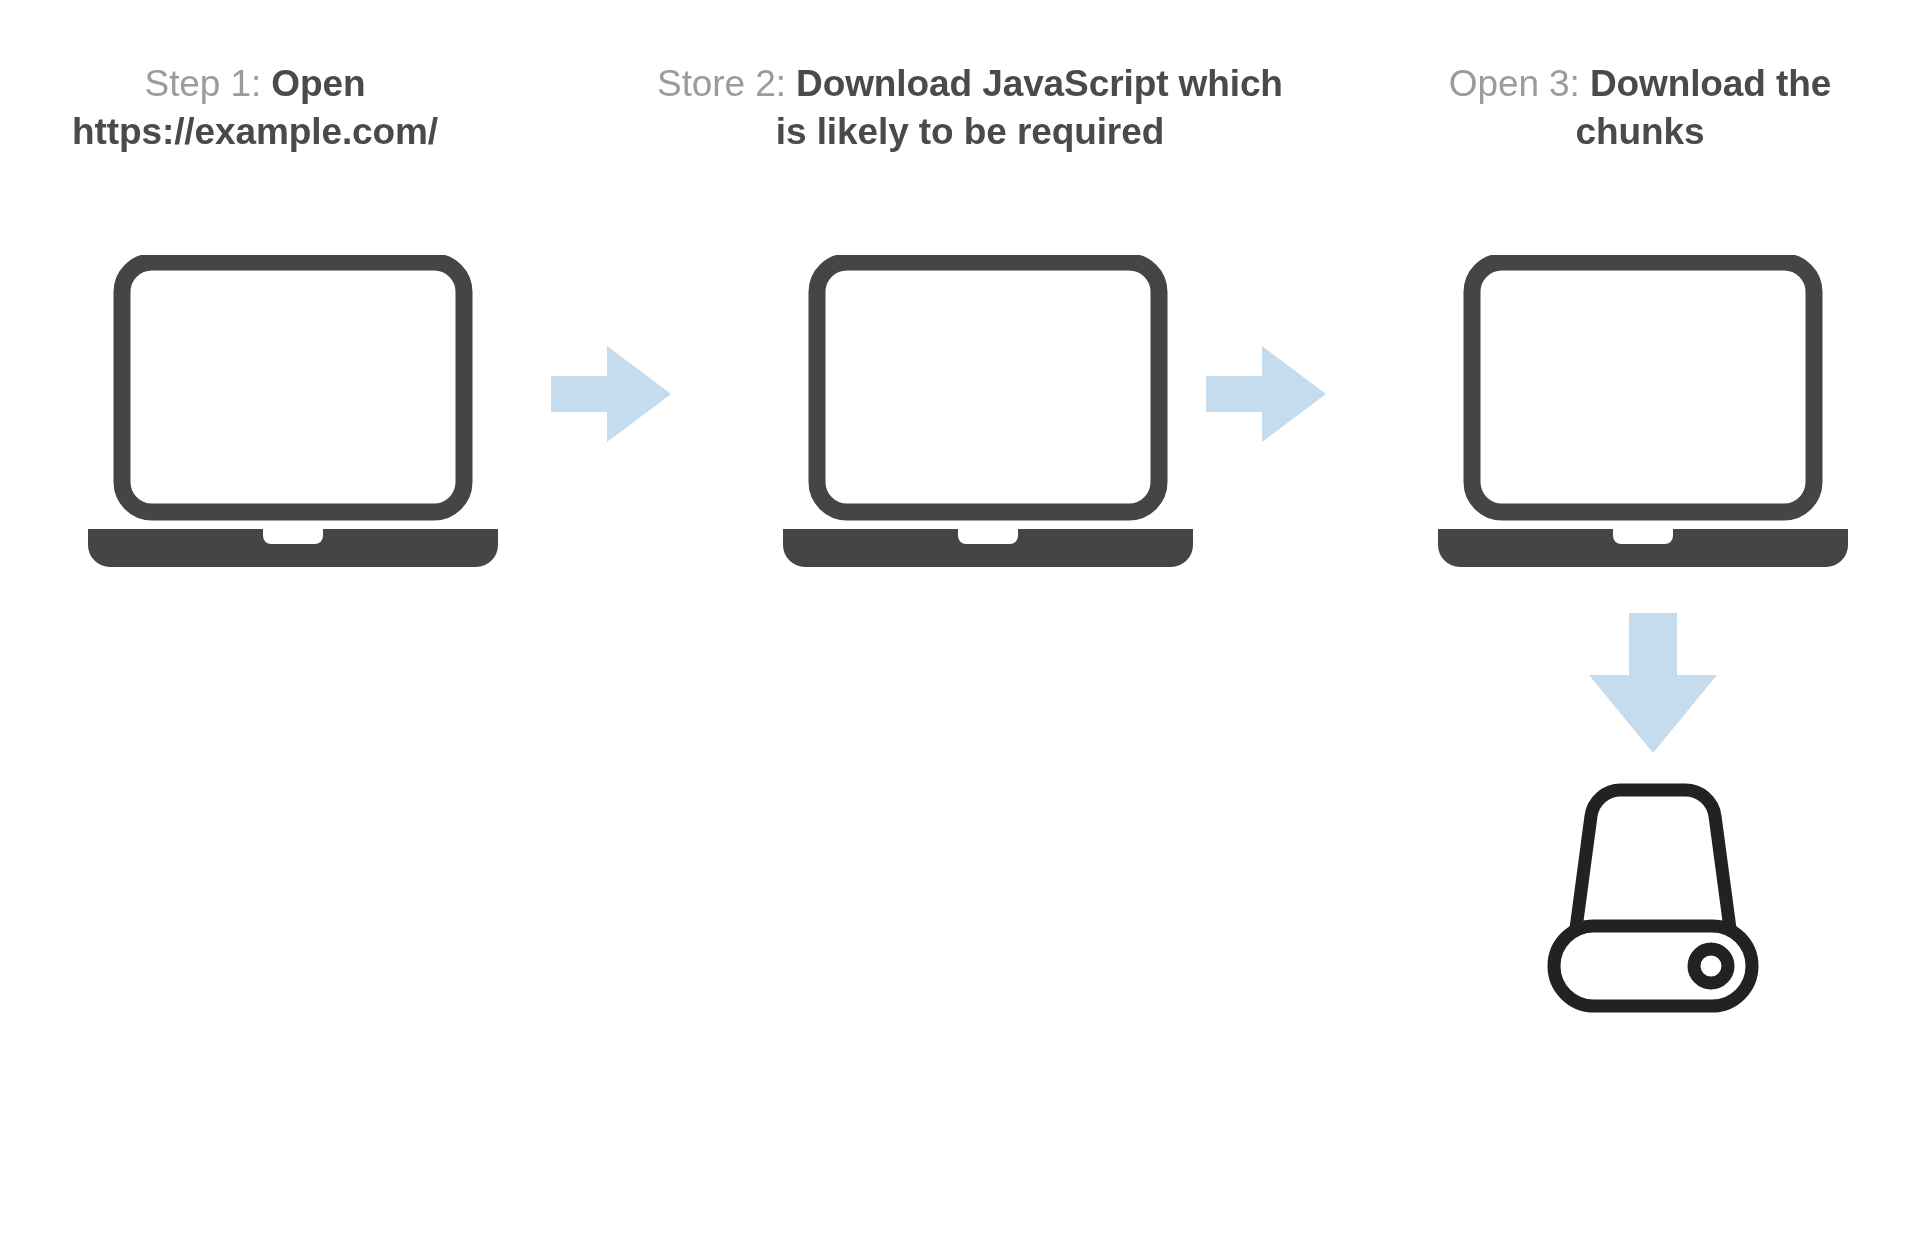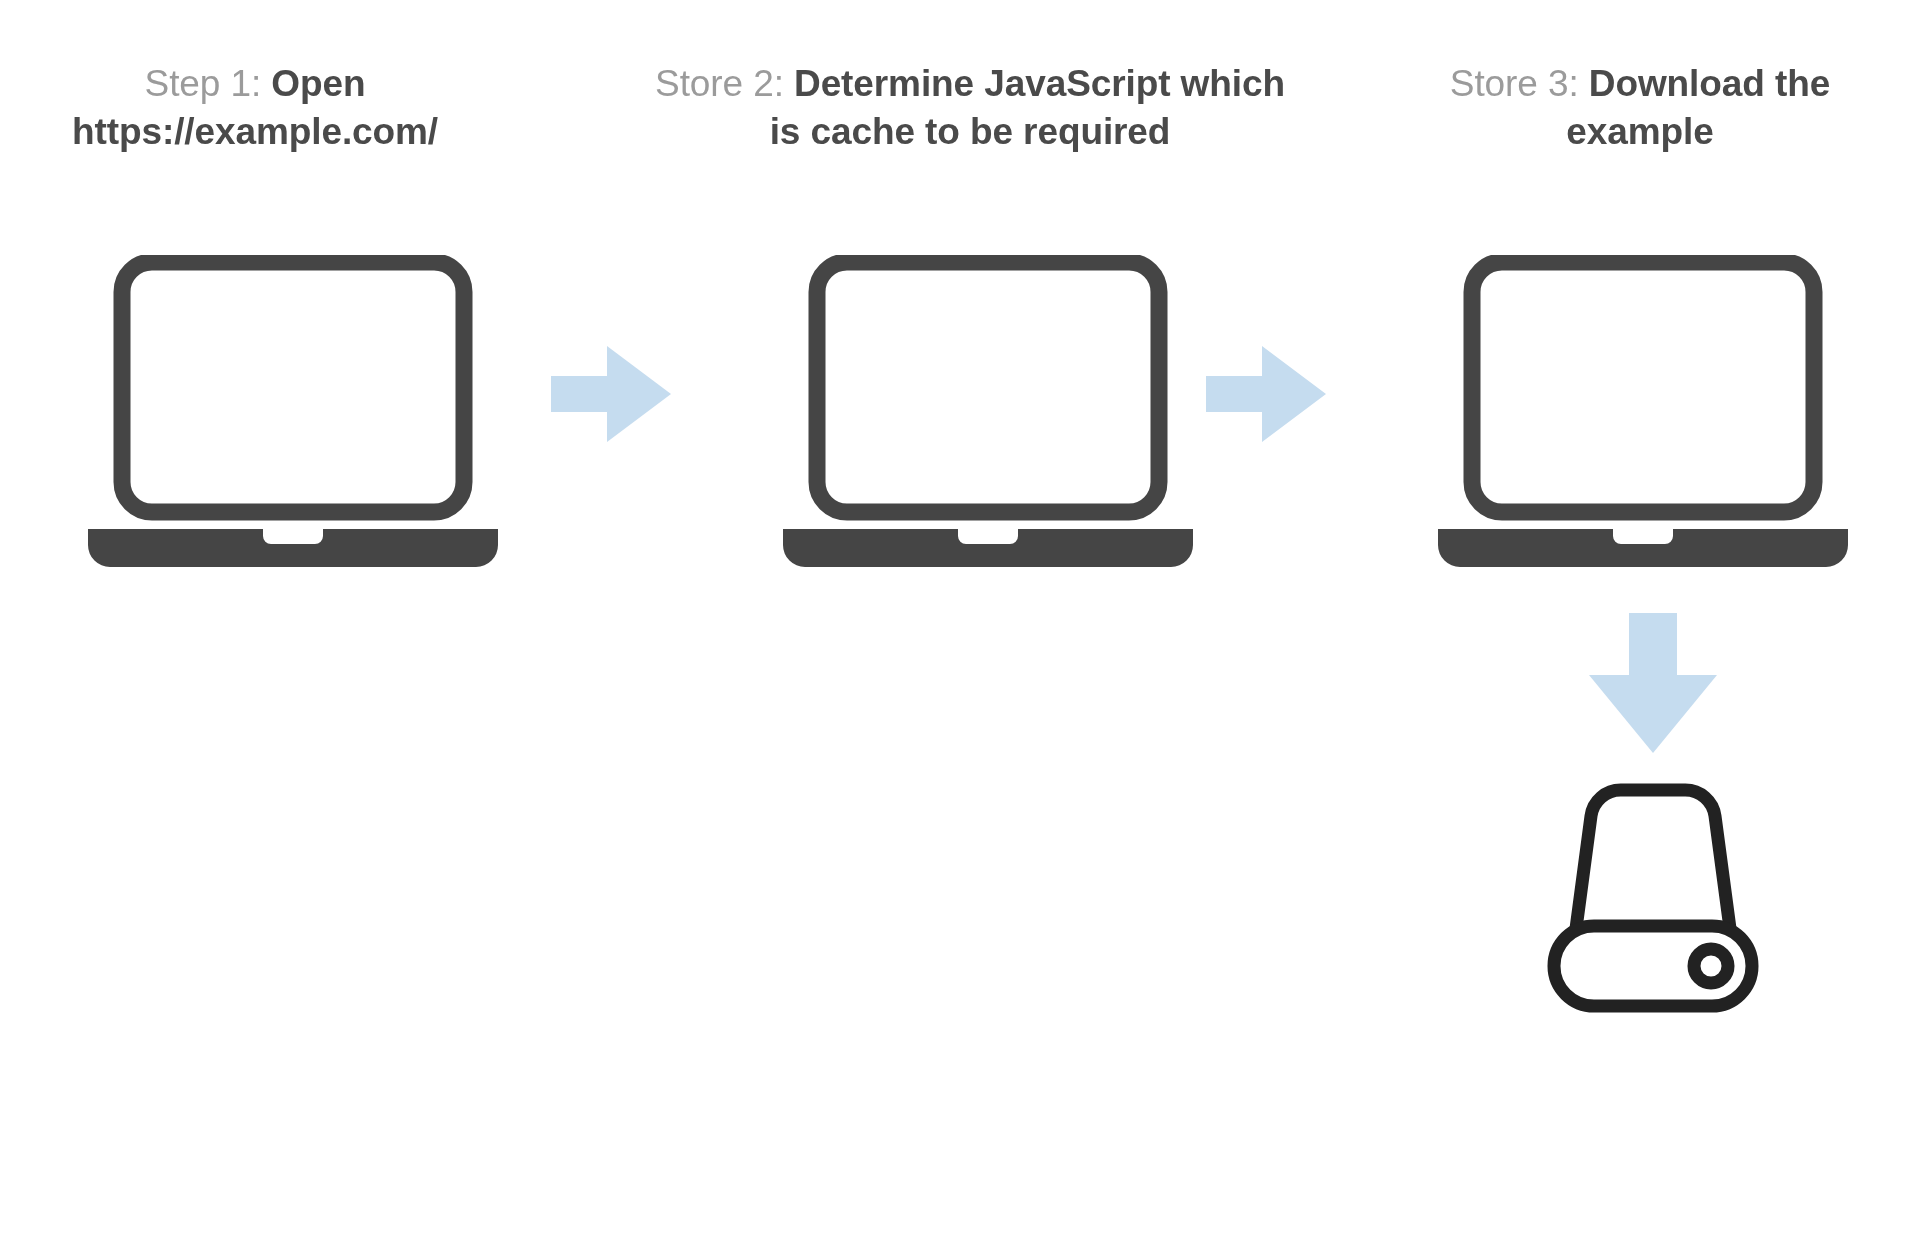--- a/index.html
+++ b/index.html
@@ -105,40 +105,40 @@
     </svg>
   </div>
 
   <div class="arrow-right" id="arrow-1-2">
     <svg viewBox="0 0 120 96" xmlns="http://www.w3.org/2000/svg">
       <path d="M0,30 H56 V0 L120,48 L56,96 V66 H0 Z" fill="#c5dcef"></path>
     </svg>
   </div>
 
   <div class="step-label" id="label-step-2">
-    <span class="step-prefix">Store 2: </span><span class="step-title">Determine JavaScript which is cache to be required</span>
+    <span class="step-prefix">Store 2: </span><span class="step-title">Download JavaScript which is likely to be required</span>
   </div>
 
   <div class="laptop" id="laptop-2">
     <svg viewBox="0 0 420 320" xmlns="http://www.w3.org/2000/svg">
       <rect x="39" y="7" width="342" height="250" rx="30" ry="30" fill="none" stroke="#454545" stroke-width="17"></rect>
       <rect x="53.5" y="21.5" width="313" height="221" rx="18" ry="18" fill="#ffffff"></rect>
       <path d="M5,274 H415 V290 a22,22 0 0 1 -22,22 H27 a22,22 0 0 1 -22,-22 Z
                M180,274 h60 v7 a8,8 0 0 1 -8,8 h-44 a8,8 0 0 1 -8,-8 Z" fill="#454545" fill-rule="evenodd"></path>
     </svg>
   </div>
 
   <div class="arrow-right" id="arrow-2-3">
     <svg viewBox="0 0 120 96" xmlns="http://www.w3.org/2000/svg">
       <path d="M0,30 H56 V0 L120,48 L56,96 V66 H0 Z" fill="#c5dcef"></path>
     </svg>
   </div>
 
   <div class="step-label" id="label-step-3">
-    <span class="step-prefix">Store 3: </span><span class="step-title">Download the example</span>
+    <span class="step-prefix">Open 3: </span><span class="step-title">Download the chunks</span>
   </div>
 
   <div class="laptop" id="laptop-3">
     <svg viewBox="0 0 420 320" xmlns="http://www.w3.org/2000/svg">
       <rect x="39" y="7" width="342" height="250" rx="30" ry="30" fill="none" stroke="#454545" stroke-width="17"></rect>
       <rect x="53.5" y="21.5" width="313" height="221" rx="18" ry="18" fill="#ffffff"></rect>
       <path d="M5,274 H415 V290 a22,22 0 0 1 -22,22 H27 a22,22 0 0 1 -22,-22 Z
                M180,274 h60 v7 a8,8 0 0 1 -8,8 h-44 a8,8 0 0 1 -8,-8 Z" fill="#454545" fill-rule="evenodd"></path>
     </svg>
   </div>

